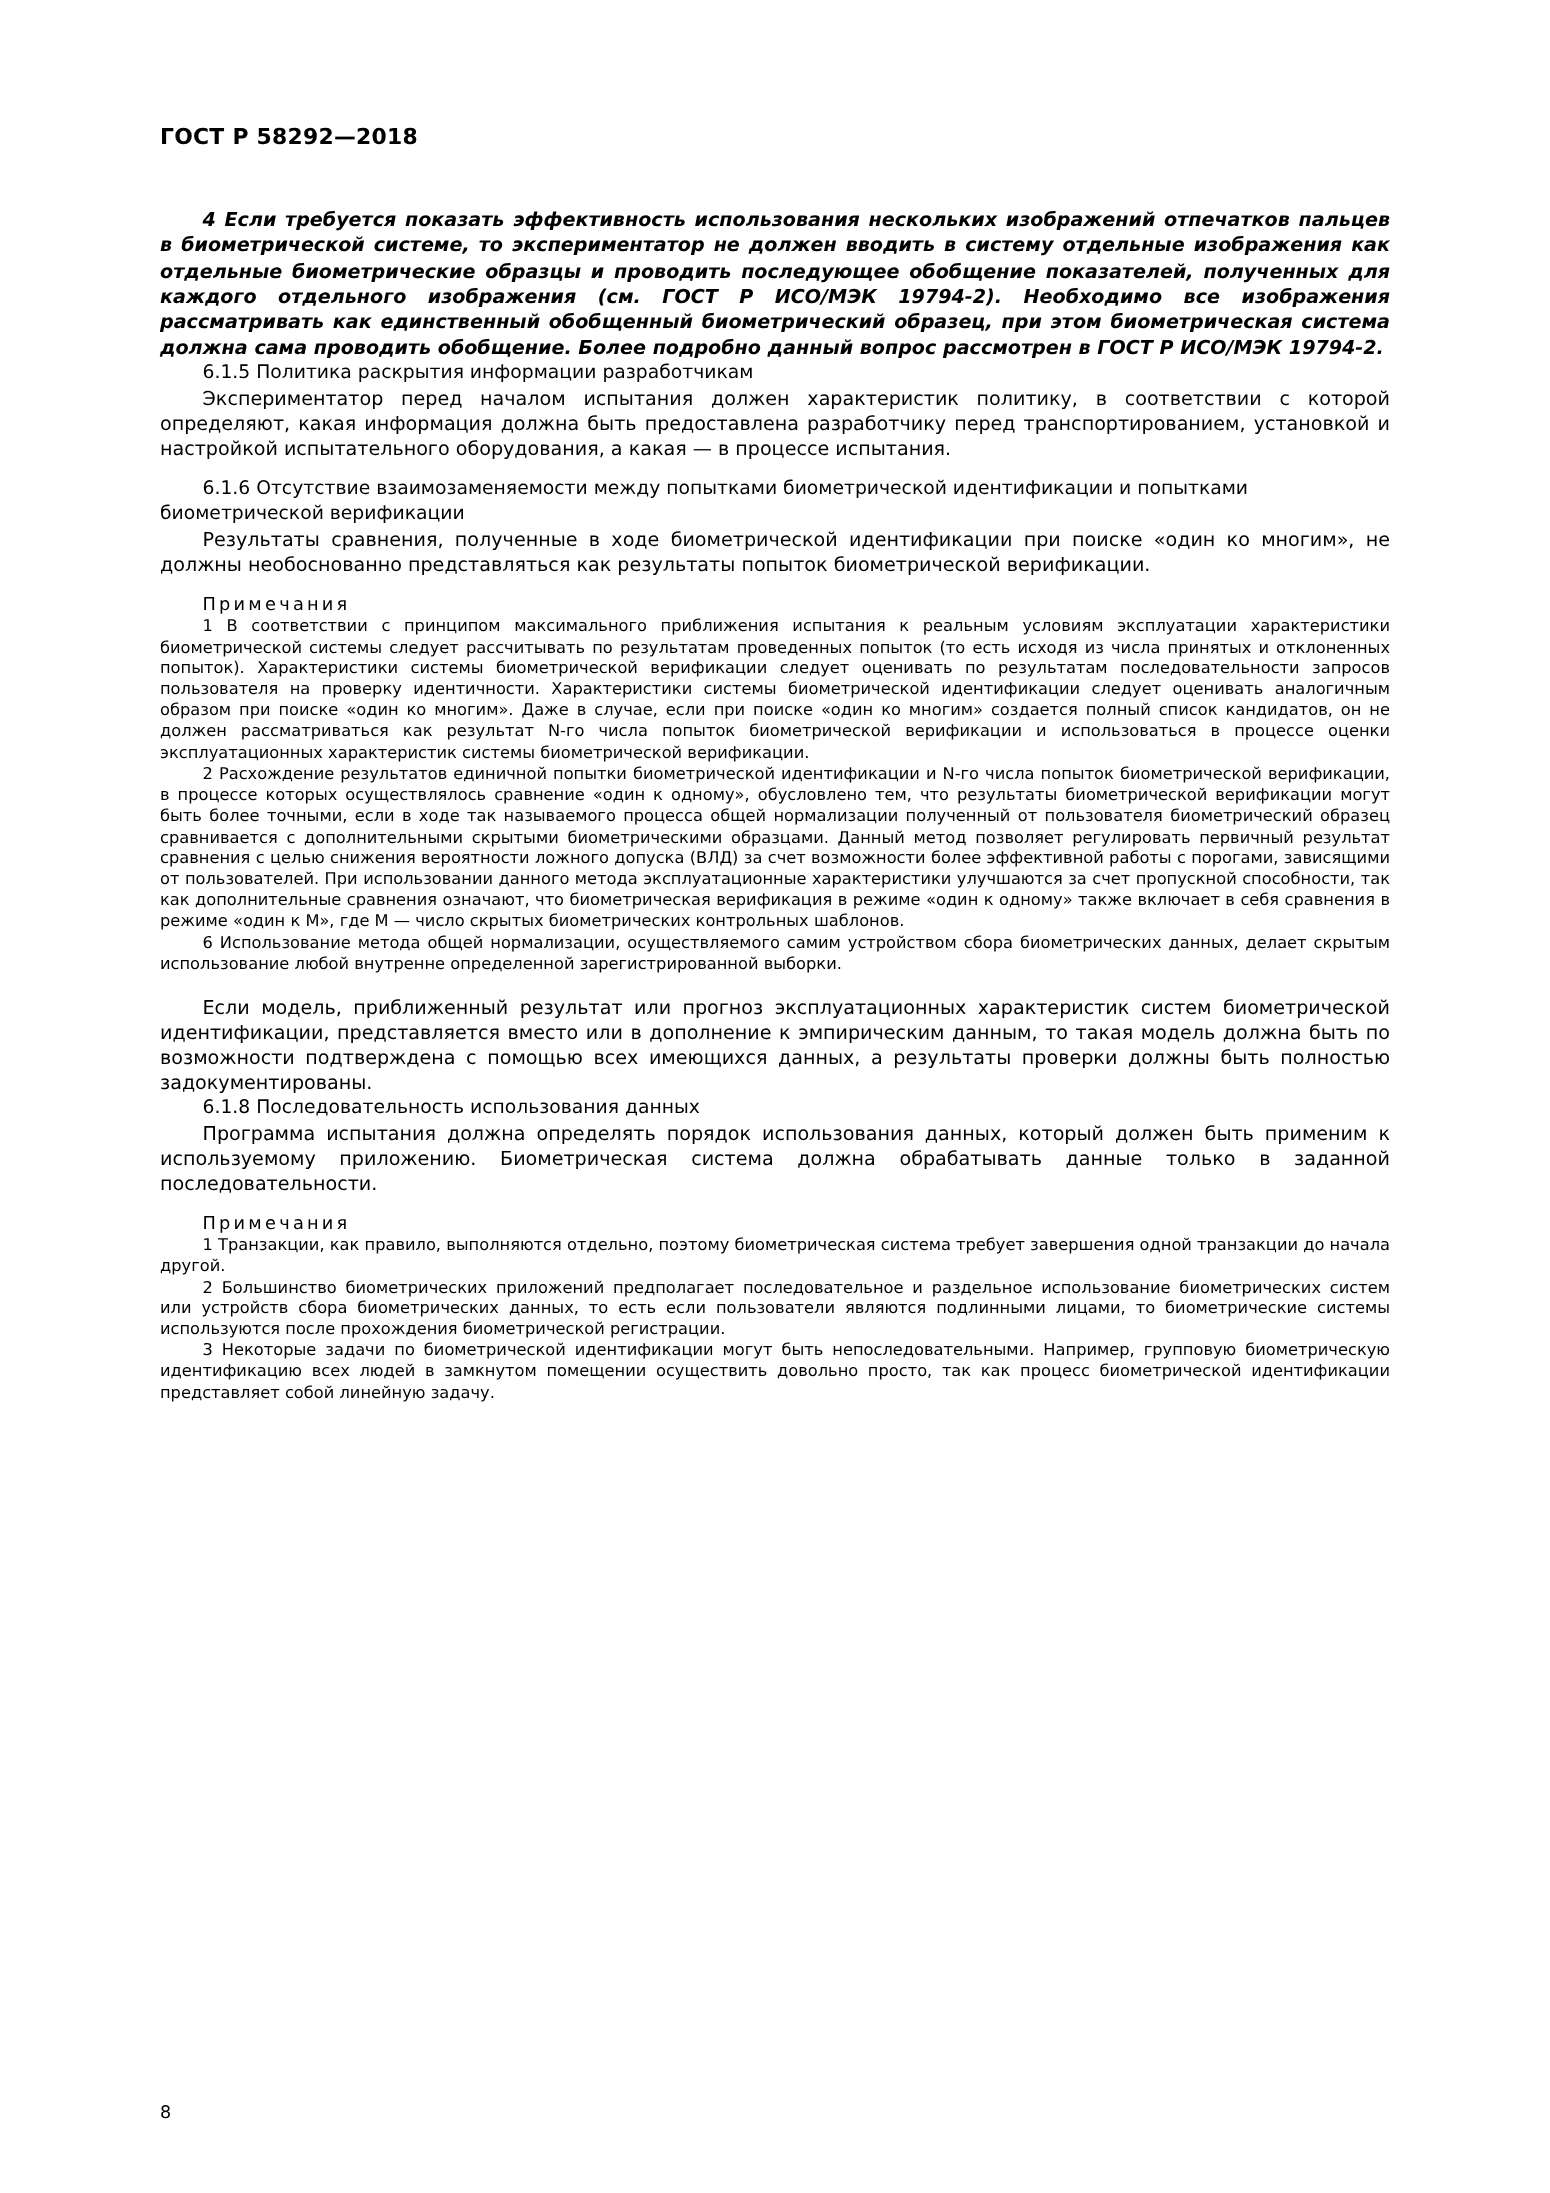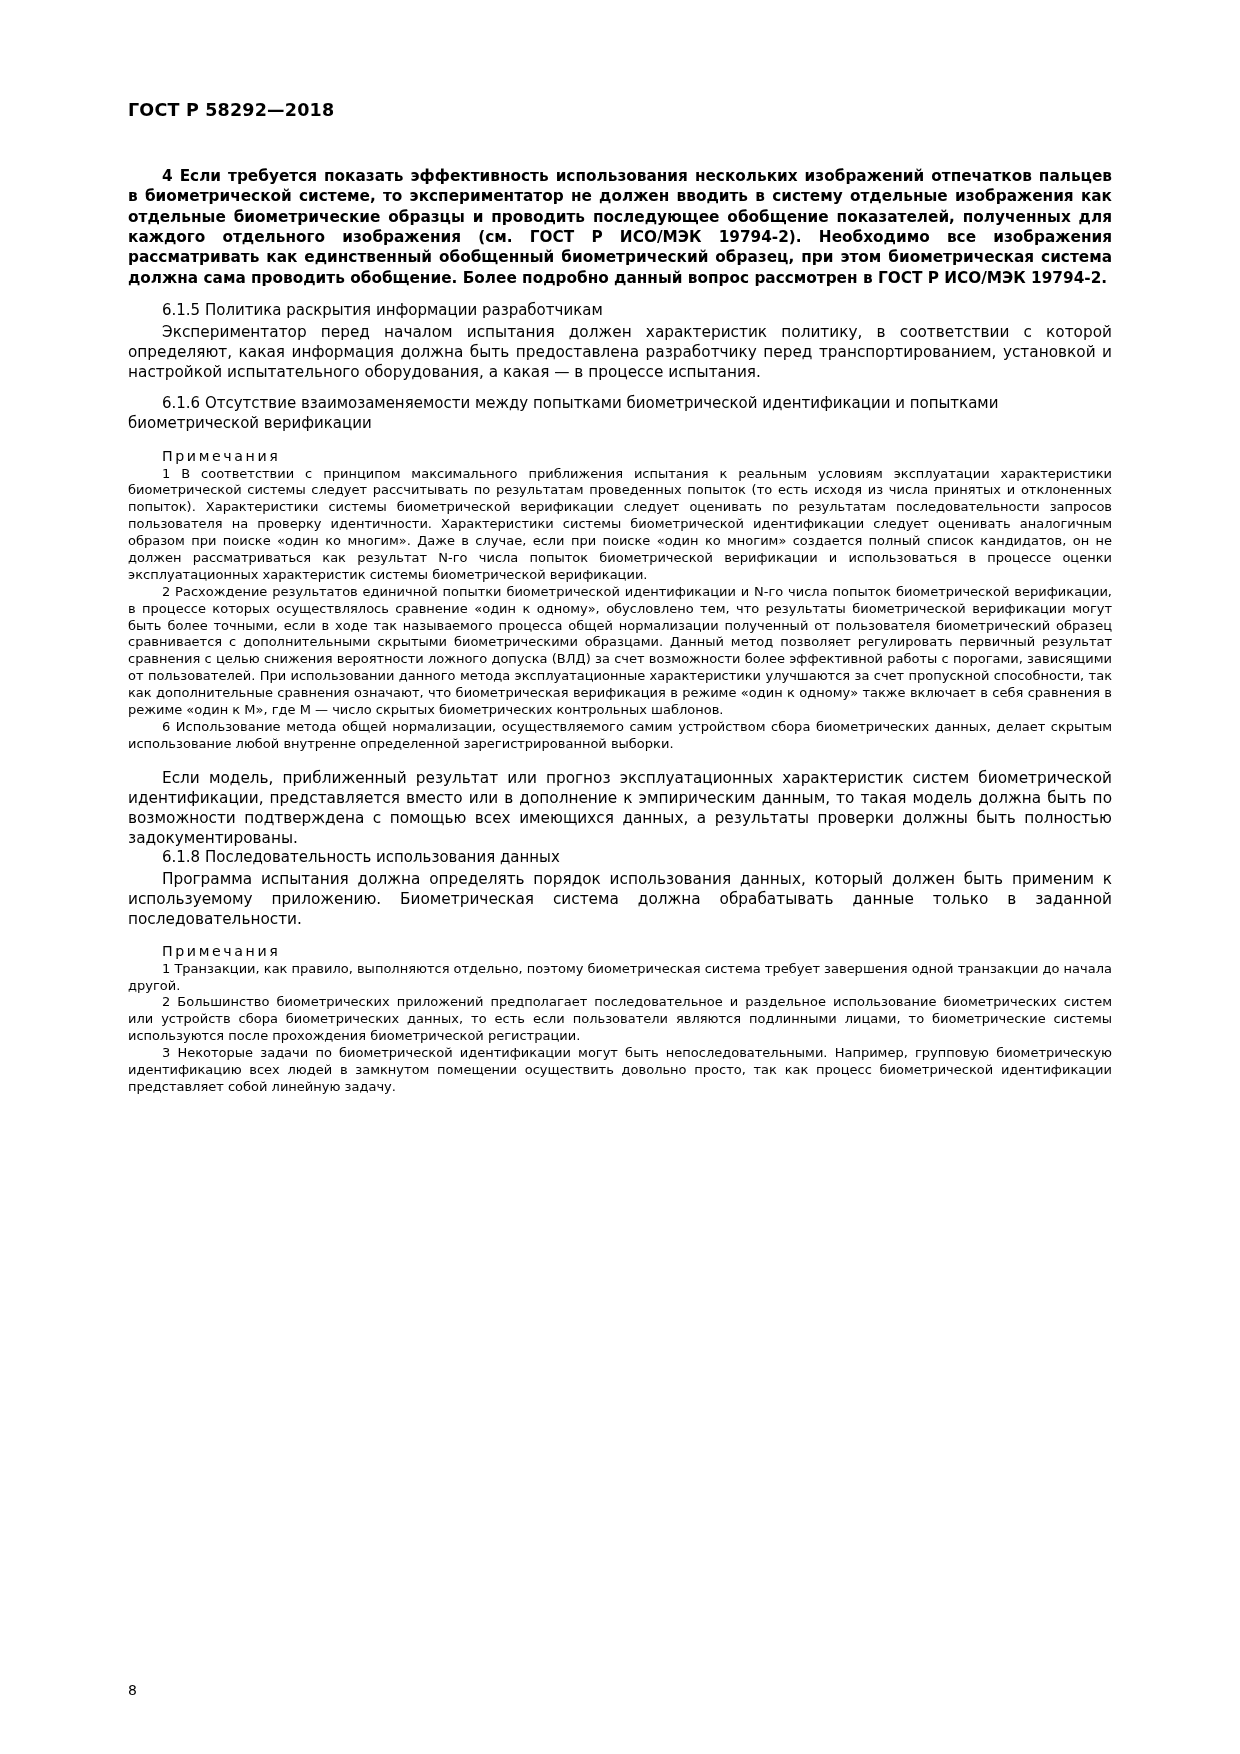--- a/index.html
+++ b/index.html
@@ -35,24 +35,24 @@
   p {
     margin: 0;
     font-size: 15.3px;
     line-height: 1.31;
     text-align: justify;
     text-justify: inter-word;
     hyphens: manual;
   }
   p.intro-note {
     font-weight: bold;
+    font-style: italic;
     font-size: 15.3px;
     line-height: 1.33;
     text-indent: 34px;
-    margin-bottom: 13px;
   }
   h3.clause {
     font-size: 15px;
     font-weight: normal;
     margin: 0 0 1px 0;
     text-indent: 34px;
     line-height: 1.32;
   }
   p.body-par {
     text-indent: 34px;
@@ -88,20 +88,21 @@
   <div class="header">ГОСТ Р 58292—2018</div>
 
   <div class="content">
 
     <p class="intro-note">4 Если требуется показать эффективность использования нескольких изображений отпечатков пальцев в биометрической системе, то экспериментатор не должен вводить в систему отдельные изображения как отдельные биометрические образцы и проводить последующее обобщение показателей, полученных для каждого отдельного изображения (см. ГОСТ Р ИСО/МЭК 19794-2). Необходимо все изображения рассматривать как единственный обобщенный биометрический образец, при этом биометрическая система должна сама проводить обобщение. Более подробно данный вопрос рассмотрен в ГОСТ Р ИСО/МЭК 19794-2.</p>
 
     <h3 class="clause">6.1.5 Политика раскрытия информации разработчикам</h3>
     <p class="body-par gap-after">Экспериментатор перед началом испытания должен характеристик политику, в соответствии с которой определяют, какая информация должна быть предоставлена разработчику перед транспортированием, установкой и настройкой испытательного оборудования, а какая — в процессе испытания.</p>
 
     <h3 class="clause" style="text-indent:34px;">6.1.6 Отсутствие взаимозаменяемости между попытками биометрической идентификации и попытками биометрической верификации</h3>
+    <p class="body-par">Результаты сравнения, полученные в ходе биометрической идентификации при поиске «один ко многим», не должны необоснованно представляться как результаты попыток биометрической верификации.</p>
 
     <div class="notes-title">Примечания</div>
     <p class="note">1 В соответствии с принципом максимального приближения испытания к реальным условиям эксплуатации характеристики биометрической системы следует рассчитывать по результатам проведенных попыток (то есть исходя из числа принятых и отклоненных попыток). Характеристики системы биометрической верификации следует оценивать по результатам последовательности запросов пользователя на проверку идентичности. Характеристики системы биометрической идентификации следует оценивать аналогичным образом при поиске «один ко многим». Даже в случае, если при поиске «один ко многим» создается полный список кандидатов, он не должен рассматриваться как результат N-го числа попыток биометрической верификации и использоваться в процессе оценки эксплуатационных характеристик системы биометрической верификации.</p>
     <p class="note">2 Расхождение результатов единичной попытки биометрической идентификации и N-го числа попыток биометрической верификации, в процессе которых осуществлялось сравнение «один к одному», обусловлено тем, что результаты биометрической верификации могут быть более точными, если в ходе так называемого процесса общей нормализации полученный от пользователя биометрический образец сравнивается с дополнительными скрытыми биометрическими образцами. Данный метод позволяет регулировать первичный результат сравнения с целью снижения вероятности ложного допуска (ВЛД) за счет возможности более эффективной работы с порогами, зависящими от пользователей. При использовании данного метода эксплуатационные характеристики улучшаются за счет пропускной способности, так как дополнительные сравнения означают, что биометрическая верификация в режиме «один к одному» также включает в себя сравнения в режиме «один к M», где M — число скрытых биометрических контрольных шаблонов.</p>
     <p class="note">6 Использование метода общей нормализации, осуществляемого самим устройством сбора биометрических данных, делает скрытым использование любой внутренне определенной зарегистрированной выборки.</p>
 
     <div class="mid-space"></div>
 
     <p class="body-par">Если модель, приближенный результат или прогноз эксплуатационных характеристик систем биометрической идентификации, представляется вместо или в дополнение к эмпирическим данным, то такая модель должна быть по возможности подтверждена с помощью всех имеющихся данных, а результаты проверки должны быть полностью задокументированы.</p>
 

